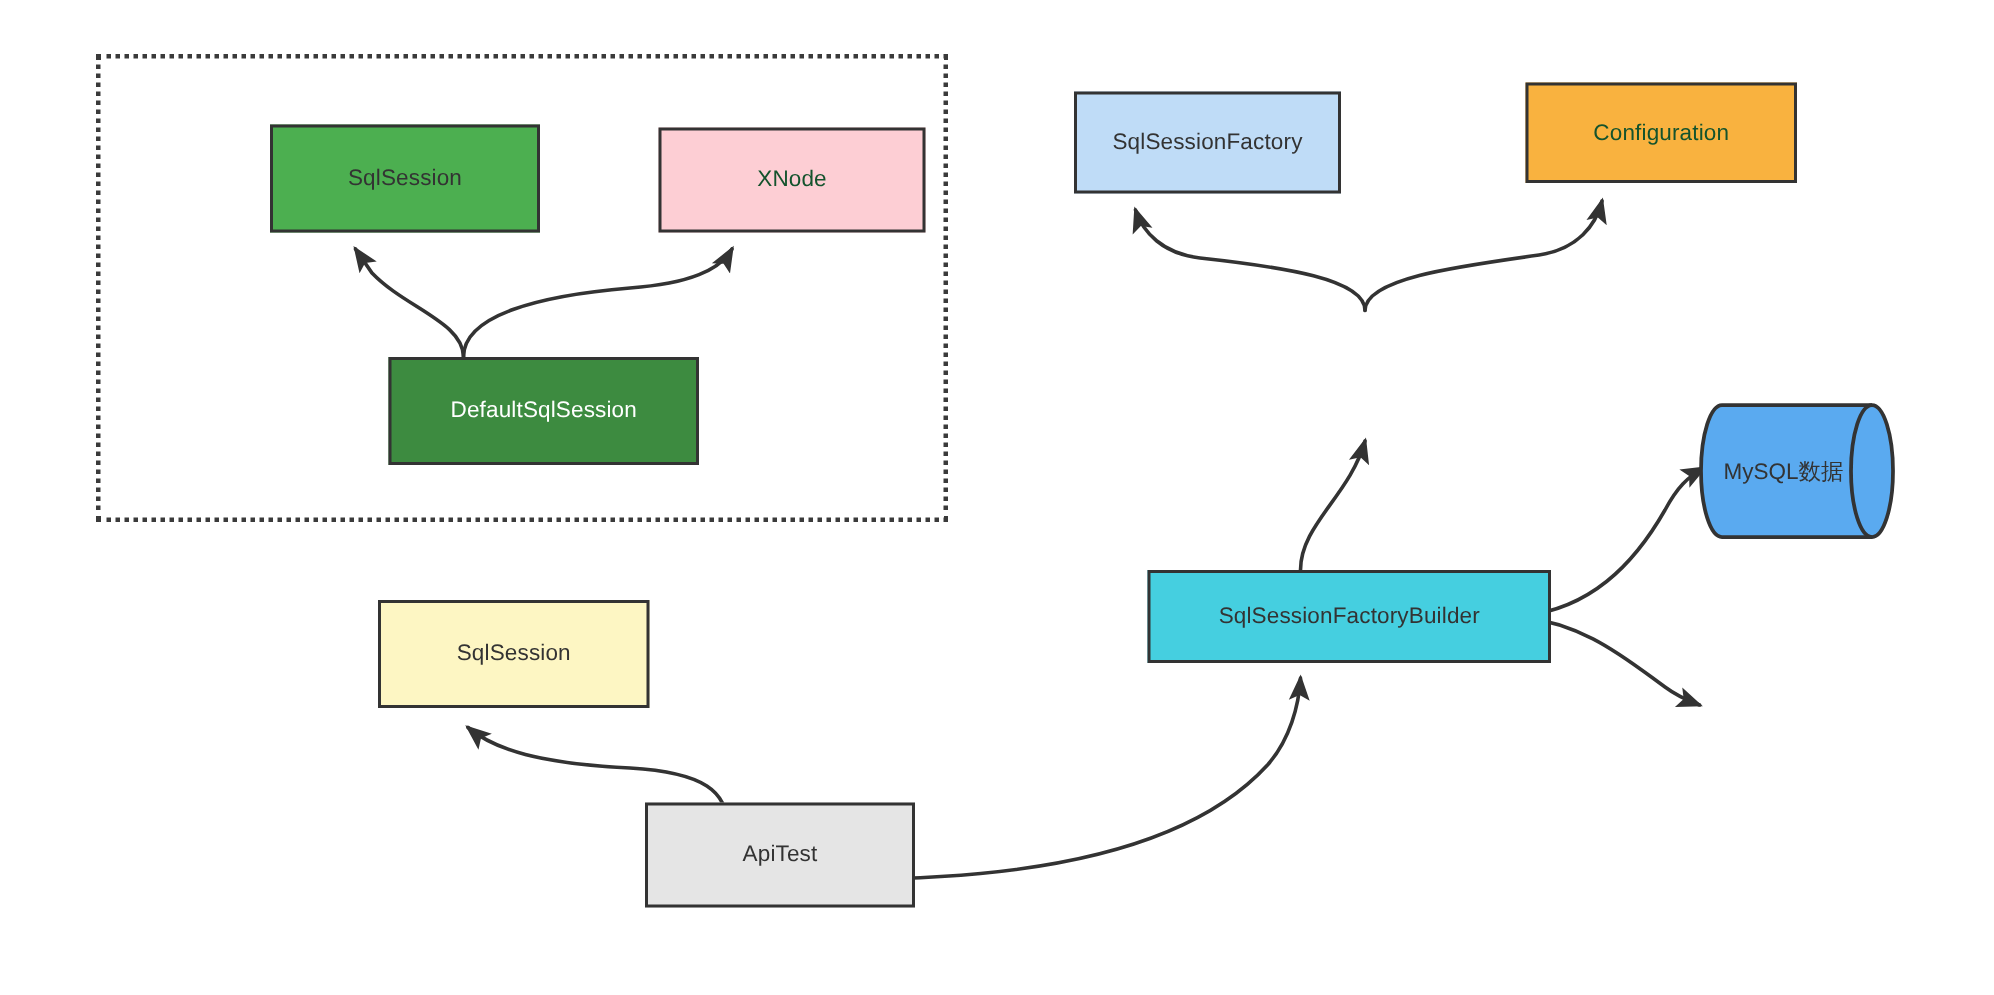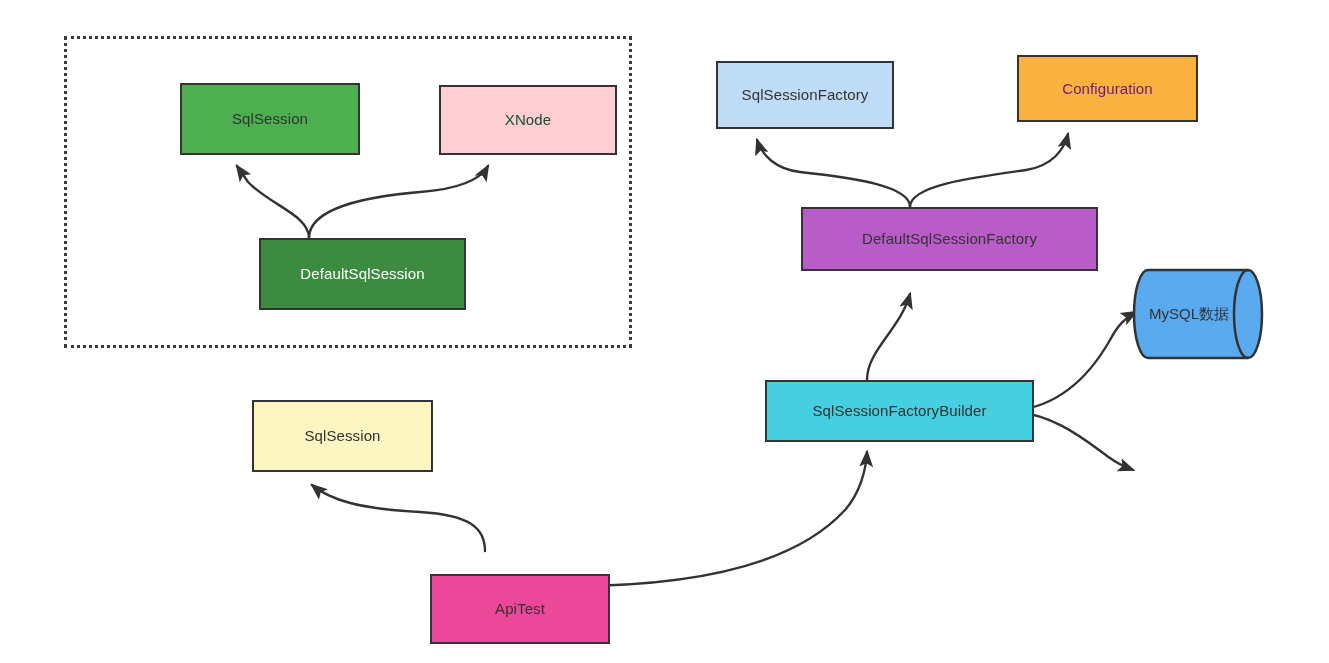--- a/index.html
+++ b/index.html
@@ -99,25 +99,24 @@
       <path d="M 485 551 C 485 528, 470 515, 420 512 C 360 509, 330 500, 312 485" marker-end="url(#arrowhead)" stroke="#333333"></path>
 
       <path d="M 570 586 C 680 586, 790 570, 845 510 C 860 493, 866 470, 867 452" marker-end="url(#arrowhead)" stroke="#333333"></path>
     </g>
   </svg>
 
   <div class="node" style="left: 140px; top: 83px; width: 180px; height: 72px; background: rgb(76, 175, 80); border-color: rgb(51, 51, 51); color: rgb(51, 51, 51);">SqlSession</div>
   <div class="node" style="left: 399px; top: 85px; width: 178px; height: 70px; background: rgb(253, 206, 212); border-color: rgb(51, 51, 51); color: #14532d;">XNode</div>
   <div class="node" style="left: 219px; top: 238px; width: 207px; height: 72px; background: rgb(61, 139, 64); border-color: rgb(51, 51, 51); color: #ffffff;">DefaultSqlSession</div>
   <div class="node" style="left: 676px; top: 61px; width: 178px; height: 68px; background: rgb(191, 220, 247); border-color: rgb(51, 51, 51); color: rgb(51, 51, 51);">SqlSessionFactory</div>
-  <div class="node" style="left: 977px; top: 55px; width: 181px; height: 67px; background: rgb(249, 178, 63); border-color: rgb(51, 51, 51); color: #701a75;">Configuration</div>
-  <div class="node" style="left: 761px; top: 207px; width: 297px; height: 64px; background: rgb(184, 92, 200); border-color: rgb(51, 51, 51); color: rgb(51, 51, 51);">DefaultSqlSessionFactory</div>
+  <div class="node" style="left: 977px; top: 55px; width: 181px; height: 67px; background: rgb(249, 178, 63); border-color: rgb(51, 51, 51); color: #14532d;">Configuration</div>
   <div class="node" style="left: 725px; top: 380px; width: 269px; height: 62px; background: rgb(69, 207, 224); border-color: rgb(51, 51, 51); color: rgb(51, 51, 51);">SqlSessionFactoryBuilder</div>
   <div class="node" style="left: 212px; top: 400px; width: 181px; height: 72px; background: rgb(253, 246, 195); border-color: rgb(51, 51, 51); color: rgb(51, 51, 51);">SqlSession</div>
-  <div class="node" style="left: 390px; top: 574px; width: 180px; height: 70px; background: #ec4899; border-color: rgb(51, 51, 51); color: rgb(51, 51, 51);">ApiTest</div>
+  <div class="node" style="left: 390px; top: 535px; width: 180px; height: 70px; background: #e5e5e5; border-color: rgb(51, 51, 51); color: rgb(51, 51, 51);">ApiTest</div>
 
   <div class="shape-wrap" style="left: 1134px; top: 268px; width: 128px; height: 92px;">
     <svg width="128" height="92">
       <path class="cyl-body" d="M 14 2 L 114 2 A 14 44 0 0 1 114 90 L 14 90 A 14 44 0 0 1 14 2 Z" fill="#5aaaf0" stroke="#333333" stroke-width="2.5"></path>
       <path class="cyl-cap" fill="none" d="M 114 2 A 14 44 0 0 0 114 90" stroke="#333333" stroke-width="2.5"></path>
     </svg>
     <div class="shape-label" style="left: 0px; top: 0px; width: 110px; height: 92px; color: rgb(51, 51, 51);">MySQL数据</div>
   </div>
 
 

